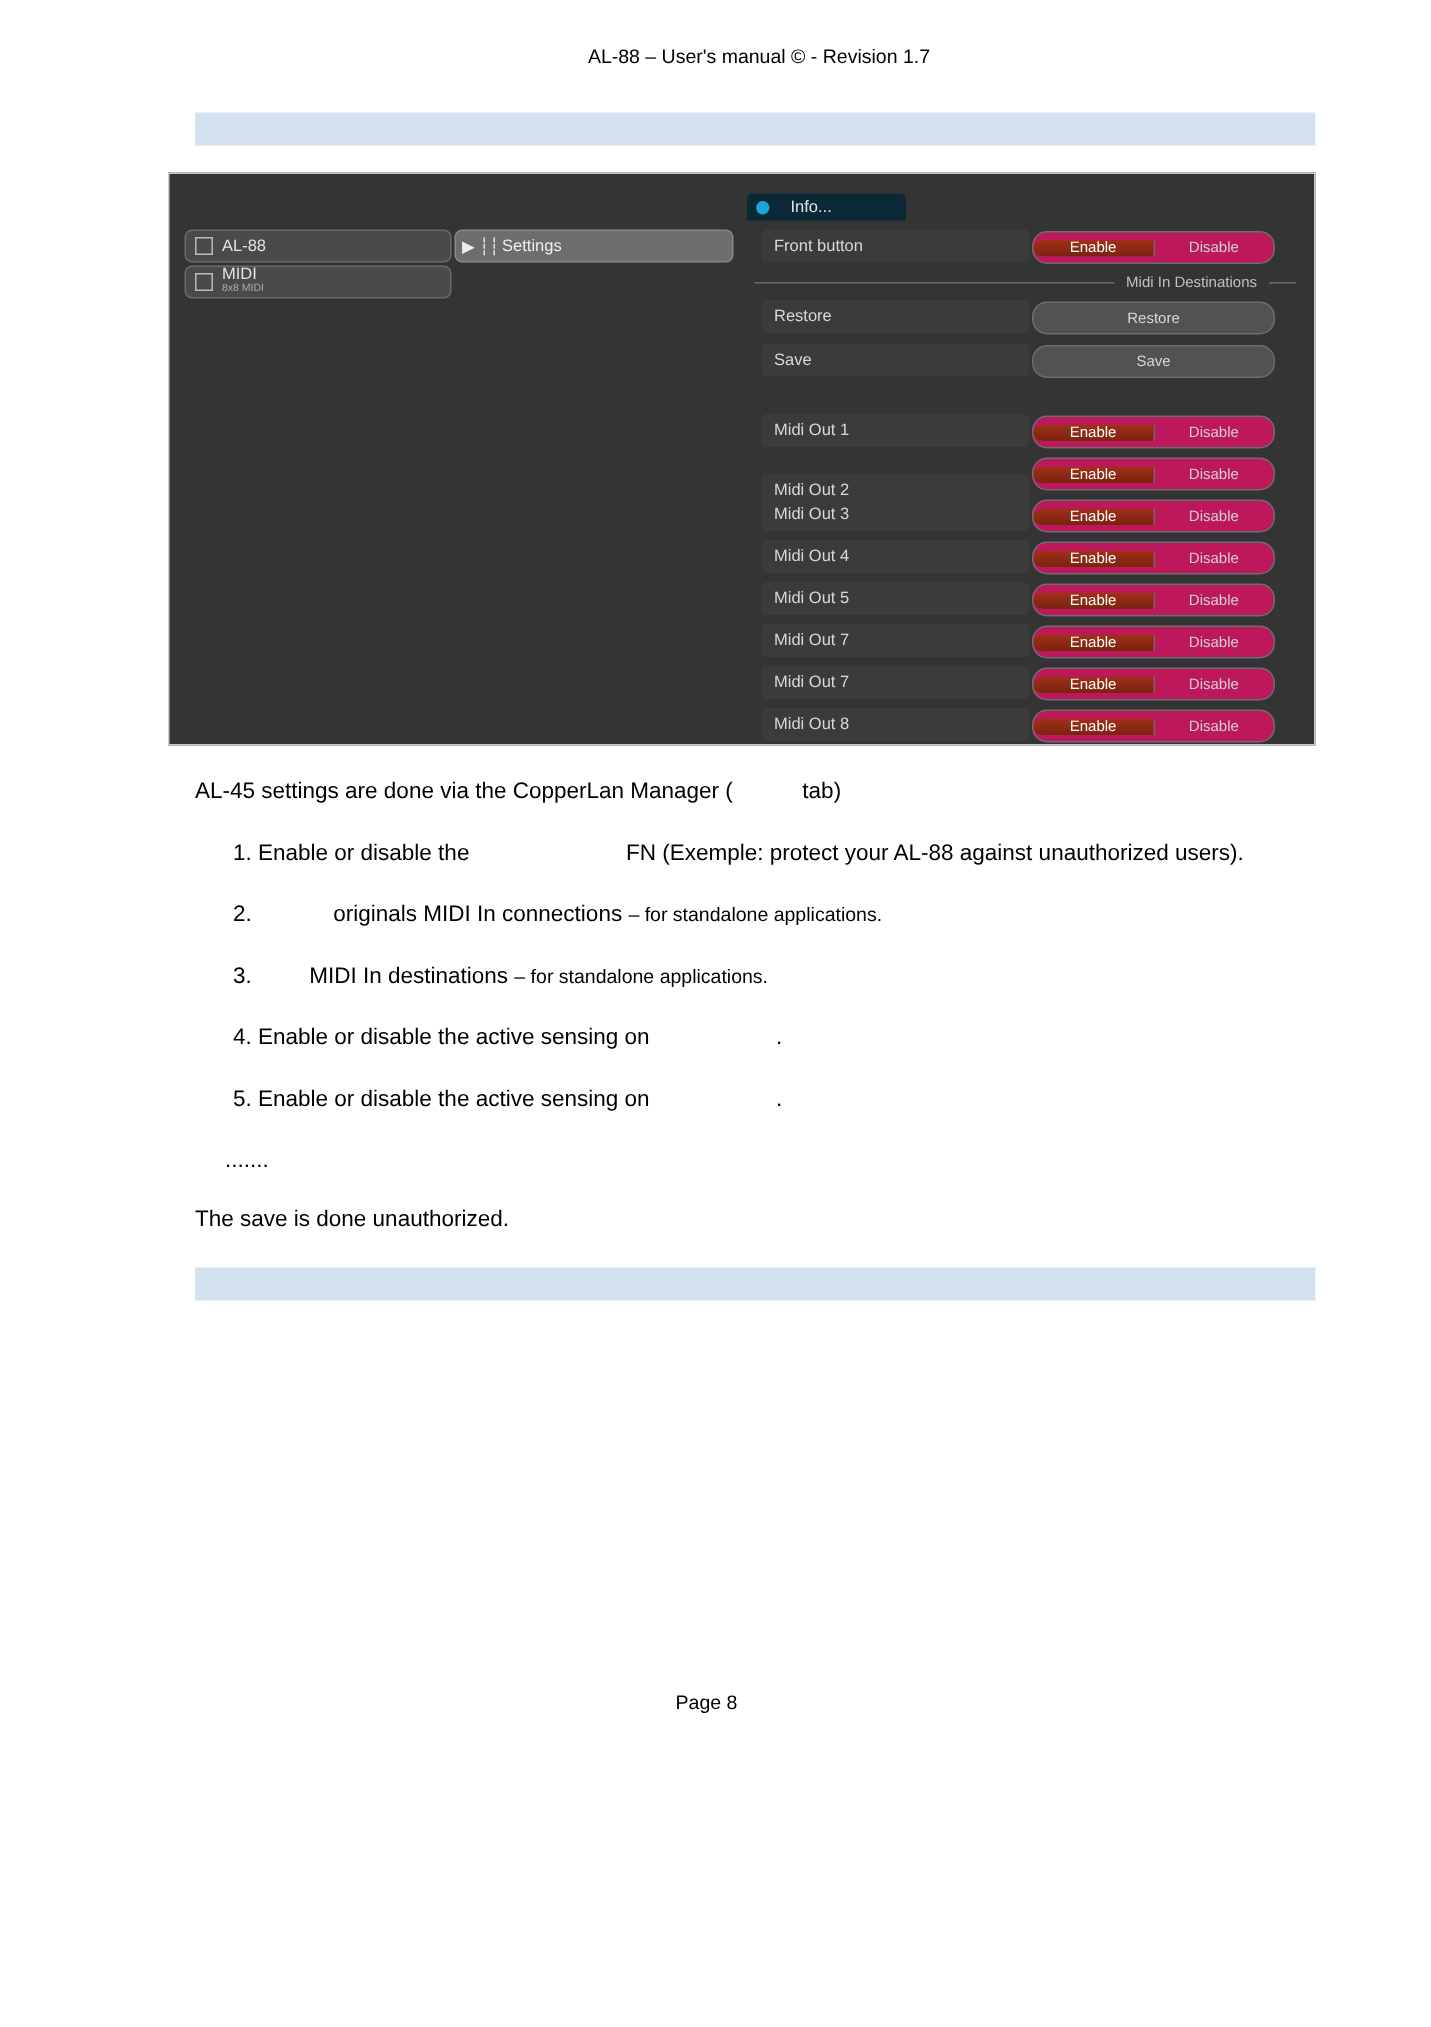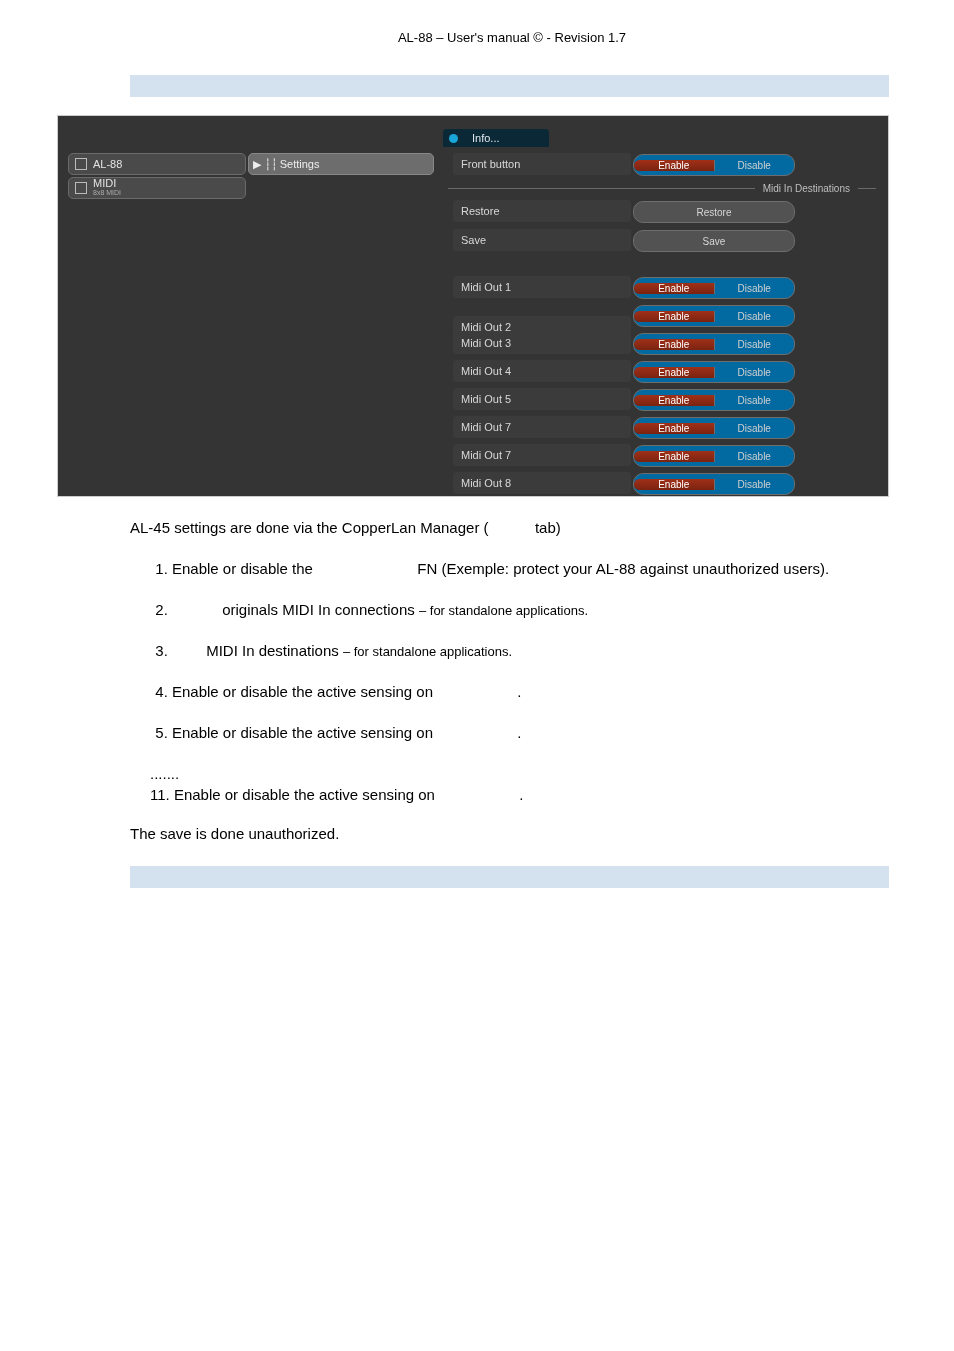--- a/index.html
+++ b/index.html
@@ -1,31 +1,31 @@
 <!DOCTYPE html>
 <html><head>
 <meta charset="utf-8">
 <style>
   html,body{margin:0;padding:0;background:#fff;color:#000;font-family:Arial,Helvetica,sans-serif;font-size:15px}
-  .page{width:954px;margin:0 auto;padding:30px 0 60px 0;box-sizing:border-box}
+  .page{width:954px;margin:0 auto;padding:30px 12px 60px 0;box-sizing:border-box}
   .top-header{text-align:center;font-size:13px;margin-bottom:30px;padding-left:70px}
   .section-bar{background:#d4e2ef;height:22px;margin:0 65px 18px 130px}
   .section-bar2{background:#d4e2ef;height:22px;margin:0 65px 10px 130px}
-  .shot-wrap{margin:0 65px 0 57px}
+  .shot-wrap{margin:0 65px 0 112px}
   
   .shot{background:#343434;border:1px solid #ccc;position:relative;height:380px;overflow:hidden;font-size:11px;color:#cfcfcf}
   .info-tab{position:absolute;top:13px;left:385px;width:100px;height:18px;background:#0b2836;border-top-left-radius:4px;border-top-right-radius:4px;display:flex;align-items:center;padding-left:6px;color:#dfe8ee}
   .info-tab .dot{width:9px;height:9px;background:#1aa6d8;border-radius:50%;display:inline-block;margin-right:14px}
   .tree-item{position:absolute;left:10px;width:170px;height:20px;background:#4a4a4a;border:1px solid #6a6a6a;border-radius:5px;display:flex;align-items:center;padding-left:6px;color:#e2e2e2}
   .tree-item .box{width:10px;height:10px;border:1px solid #bbb;margin-right:6px}
   .settings-tab{position:absolute;top:37px;left:190px;width:180px;height:20px;background:#6d6d6d;border:1px solid #888;border-radius:5px;display:flex;align-items:center;padding-left:4px;color:#eee}
   .settings-tab .tri{font-family:Arial,sans-serif;margin-right:2px}
   .row-label{position:absolute;left:395px;width:170px;height:22px;display:flex;align-items:center;padding-left:8px;color:#d8d8d8;background:#3b3b3b;border-radius:3px}
   .pill{position:absolute;height:20px;border-radius:10px;font-size:10px;display:flex;align-items:center;justify-content:center;color:#fff}
-  .pill.double{left:575px;width:160px;background:#0369a1;border:1px solid #6d6d6d;display:flex}
+  .pill.double{left:575px;width:160px;background:#be185d;border:1px solid #6d6d6d;display:flex}
   .pill.double .seg{flex:1;display:flex;align-items:center;justify-content:center}
   .pill.double .seg.act{background:linear-gradient(#a13018,#7a2310);border-radius:10px 0 0 10px;border-right:1px solid #6d6d6d}
   .pill.double .seg.inact{color:#d0d0d0}
   .pill.restore,.pill.save{left:575px;width:160px;background:#525252;border:1px solid #6d6d6d;color:#d6d6d6;justify-content:center}
   .groupline{position:absolute;left:390px;right:12px;height:16px;display:flex;align-items:center;color:#bfbfbf;font-size:10px}
   .groupline .ln{flex:1;height:1px;background:#6a6a6a}
   .groupline .lbl{padding:0 8px}
   
   .body-text{margin:20px 65px 0 130px;font-size:15px;line-height:1.4}
   .ol{margin:4px 0 0 0;padding-left:42px}
@@ -163,25 +163,21 @@
         <span style="display:inline-block;width:76px"></span>
         <span>.</span>
       </li>
       <li>
         <span>Enable or disable the active sensing on </span>
         <span style="display:inline-block;width:76px"></span>
         <span>.</span>
       </li>
     </ol>
     <div style="margin-left:20px">.......</div>
-    <div style="margin-left:20px">
-      <span>11. Enable or disable the active sensing on </span>
-      <span style="display:inline-block;width:76px"></span>
-      <span>.</span>
-    </div>
     <div style="margin-top:18px">The save is done unauthorized.</div>
   </div>
 
   <div style="height:22px"></div>
   <div class="section-bar2"></div>
 
 
+  <div class="footer">Page 8</div>
 </div>
 
 </body></html>

